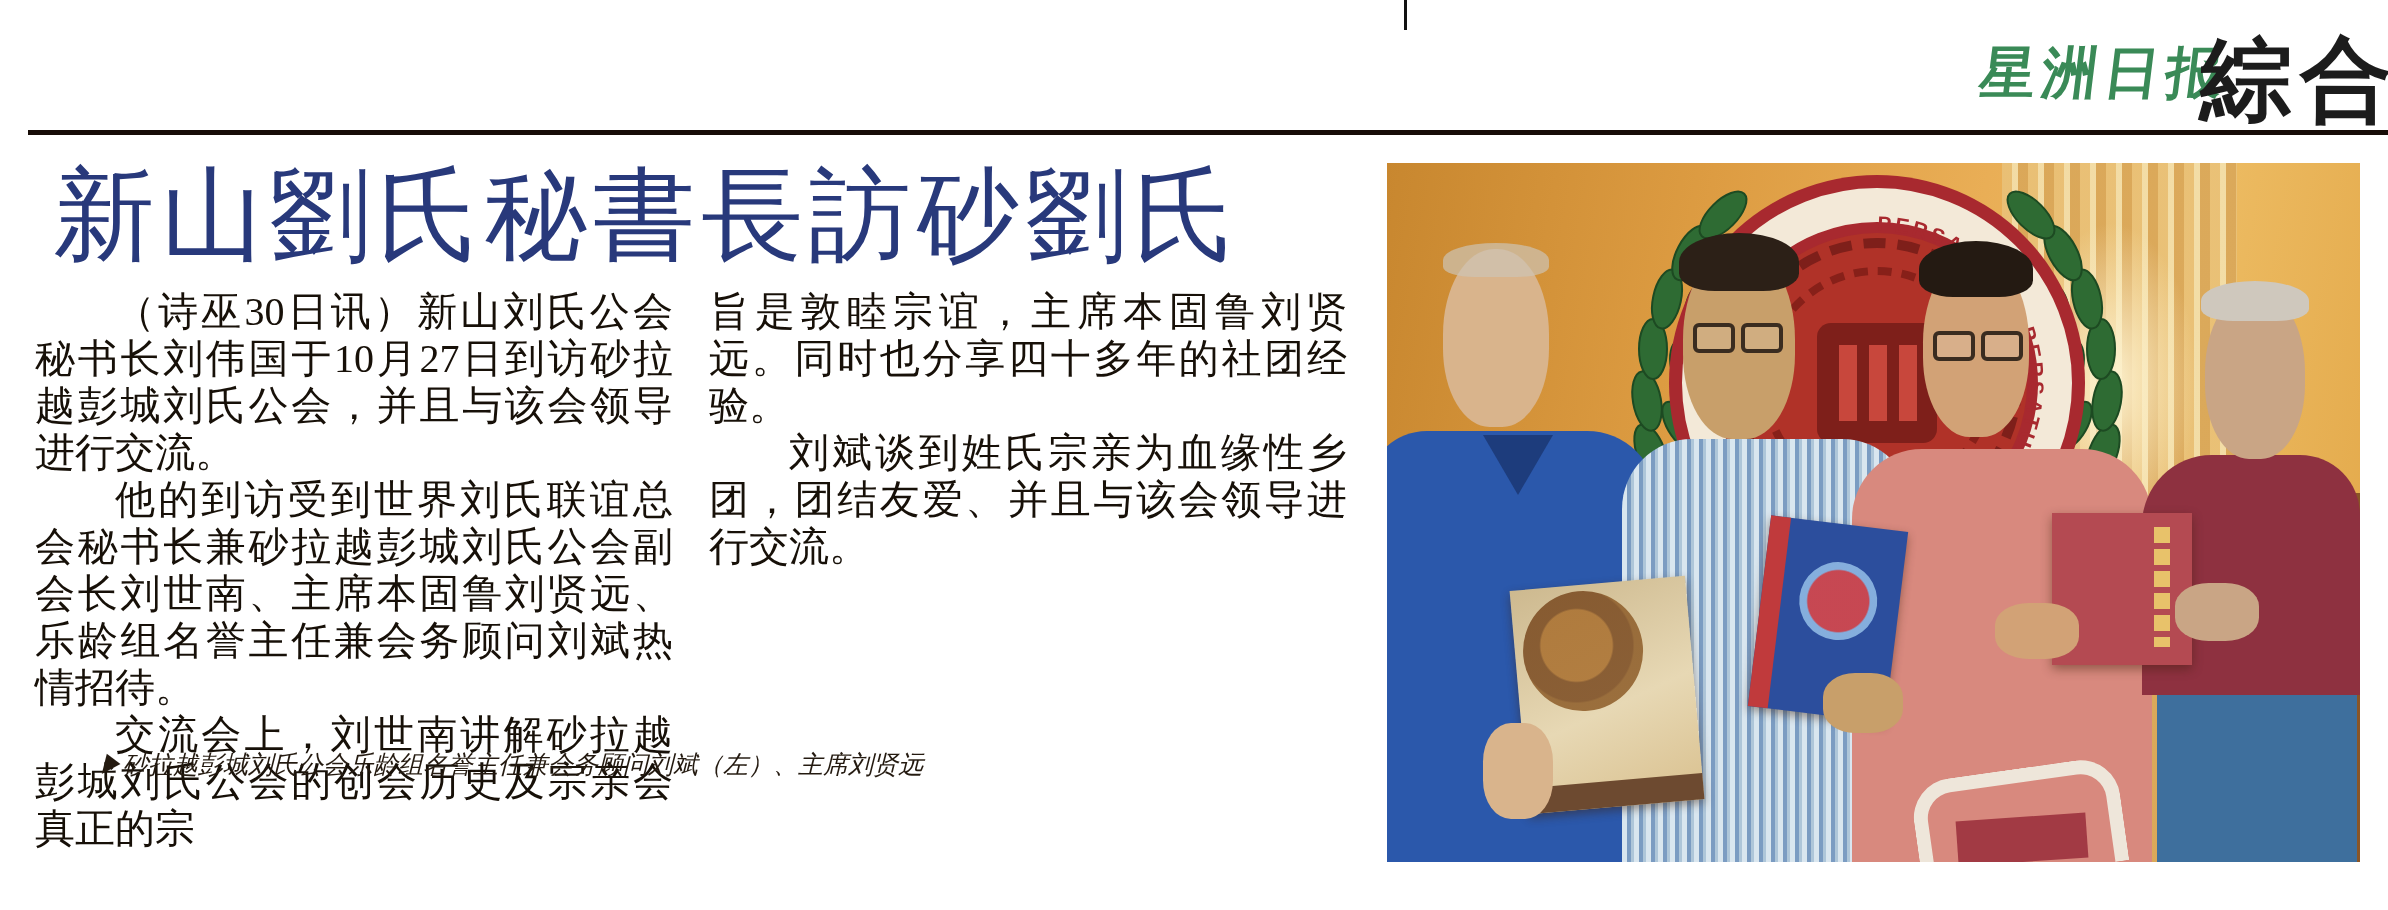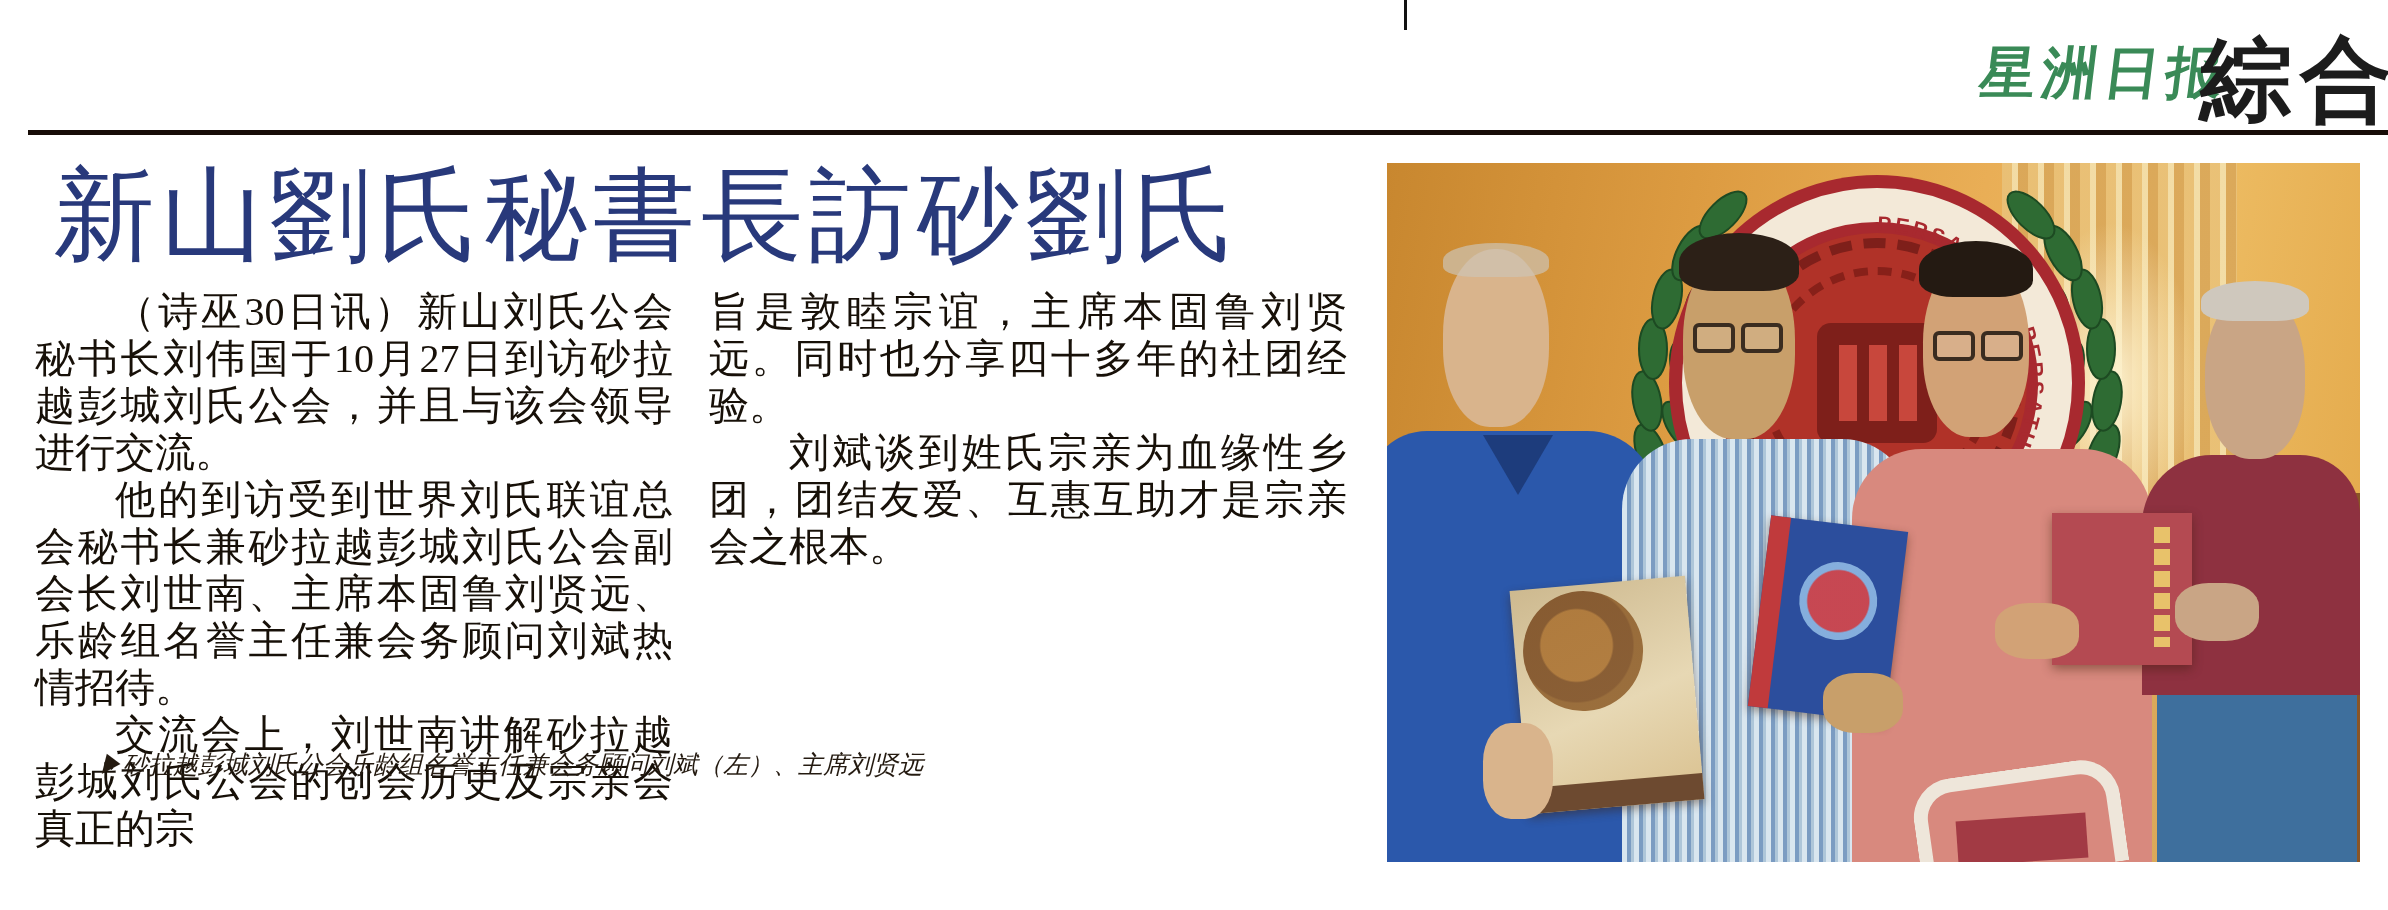--- a/index.html
+++ b/index.html
@@ -105,21 +105,21 @@
   <div class="headline" style="color:#28397b;">新山劉氏秘書長訪砂劉氏</div>
 
   <div class="body-cols">
     <div class="col">
         <p>（诗巫30日讯）新山刘氏公会秘书长刘伟国于10月27日到访砂拉越彭城刘氏公会，并且与该会领导进行交流。</p>
         <p>他的到访受到世界刘氏联谊总会秘书长兼砂拉越彭城刘氏公会副会长刘世南、主席本固鲁刘贤远、乐龄组名誉主任兼会务顾问刘斌热情招待。</p>
         <p>交流会上，刘世南讲解砂拉越彭城刘氏公会的创会历史及宗亲会真正的宗</p>
       </div>
     <div class="col continuation">
         <p>旨是敦睦宗谊，主席本固鲁刘贤远。同时也分享四十多年的社团经验。</p>
-        <p>刘斌谈到姓氏宗亲为血缘性乡团，团结友爱、互惠互助才是宗亲会之根本。</p>
+        <p>刘斌谈到姓氏宗亲为血缘性乡团，团结友爱、并且与该会领导进行交流。</p>
       </div>
   </div>
 
   <div class="caption">
     <div class="cap-line l1">▶砂拉越彭城刘氏公会乐龄组名誉主任兼会务顾问刘斌（左）、主席刘贤远</div>
   </div>
 
   <div class="photo">
     <div class="curtain"></div>
     <div class="curtain-glow"></div>

